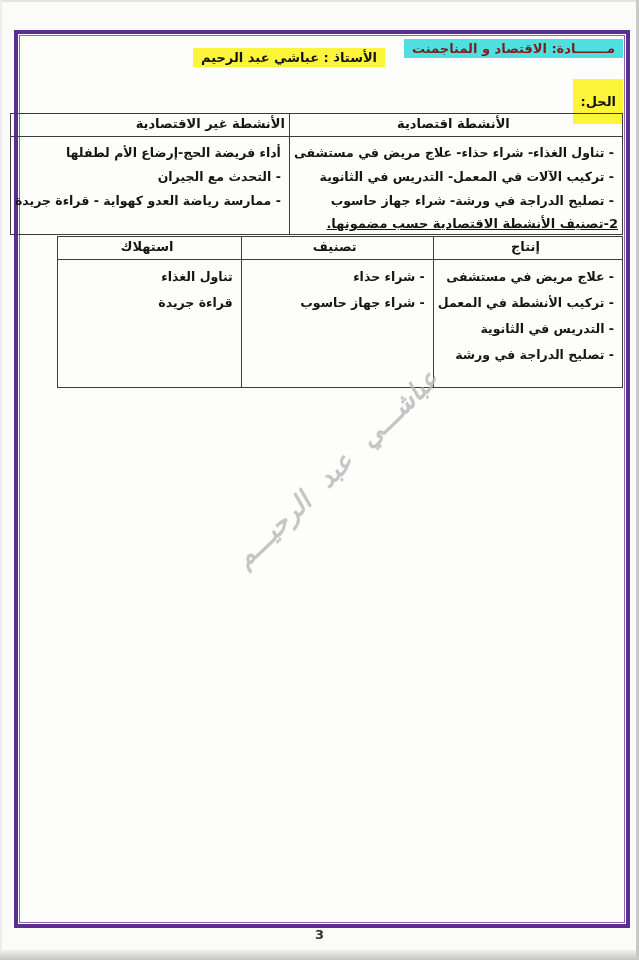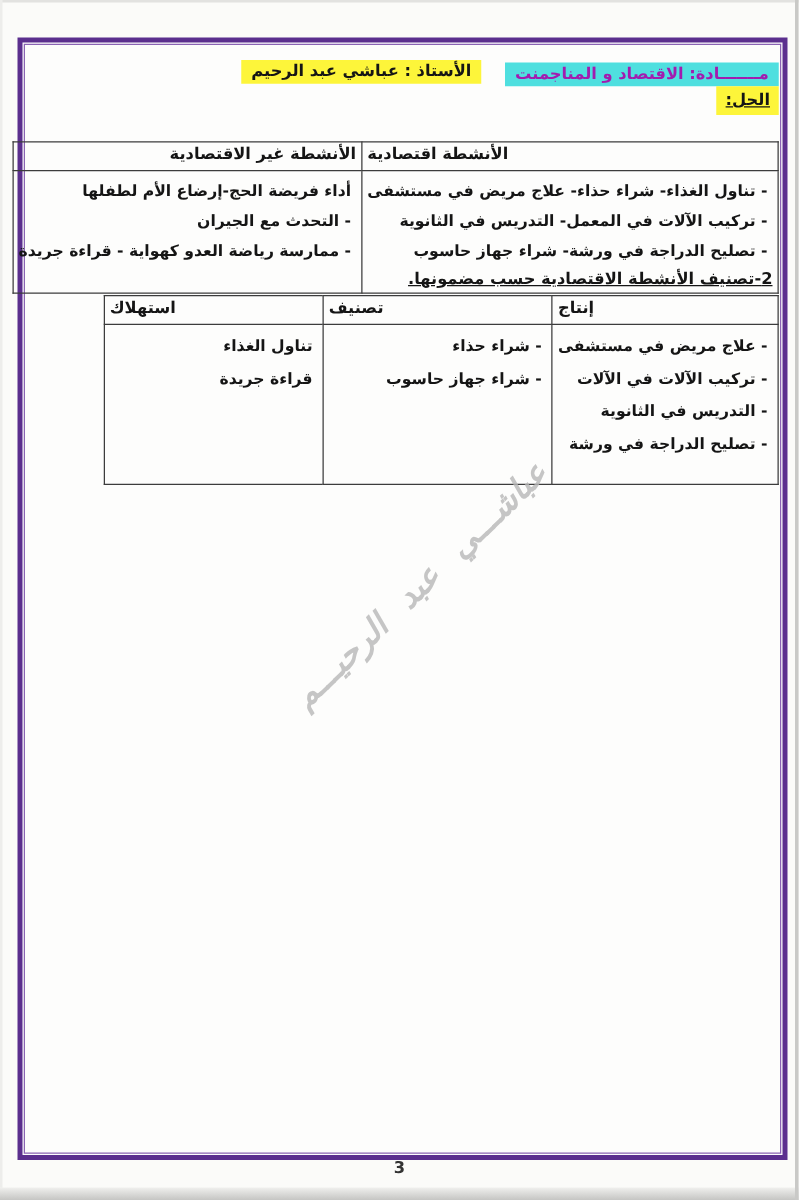--- a/index.html
+++ b/index.html
@@ -24,38 +24,38 @@
   }
   .frame-inner { position:absolute; inset:1px; border:1px solid #8a63b3; pointer-events:none; }
 
   .content {
     position:absolute; inset:0; direction:rtl; font-weight:bold; font-size:13px;
   }
 
   .hl-yellow { background:var(--highlight-yellow,#fdf53a); }
   .hl-cyan   { background:var(--highlight-cyan,#4fdfdf); }
 
-  .subject  { position:absolute; top:16px;  right:3px;  padding:2px 8px; color:#a21caf; }
+  .subject  { position:absolute; top:5px;  right:3px;  padding:2px 8px; color:#7f1d1d; }
   .teacher  { position:absolute; top:14px;  left:150px; padding:2px 8px;margin-left:25px; }
-  .solution { position:absolute; top:35px; right:3px;  padding:4px 7px;
-              text-decoration:underline; }
+  .solution { position:absolute; top:45px; right:3px;  padding:15px 7px;
+              }
 
   .sec-title { position:absolute; right:8px; text-decoration:underline; white-space:nowrap; }
   .s1-title { top:56px; }
   .s2-title { top:182px;margin-left:18px; }
 
   table {
     position:absolute; right:3px; left:13px;
     border-collapse:collapse; direction:rtl;
     font-weight:bold; font-size:12.5px;
   }
   .t1 { top:79px; }
   .t2 { top:202px; }
   th, td { border:1px solid var(--table-border,#3c3c3c); vertical-align:top; }
-  th { height:23px; text-align:left; padding:2px 9px 2px 4px; font-size:13px; }
+  th { height:23px; text-align:center; padding:2px 9px 2px 4px; font-size:13px; }
   th.center { text-align:right; padding:2px 4px; }
   td { padding:4px 8px 4px 4px; text-align:right; }
   .t1 td { height:98px; }
   .t2 td { height:128px; }
   .line { line-height:24px; white-space:nowrap; }
   .t2 .line { line-height:26px; }
 
   .watermark {
     position:absolute; left:182px; top:452px; width:316px; height:40px;
     transform:rotate(-44deg);
@@ -124,21 +124,21 @@
           </colgroup>
         <tbody>
           <tr>
             <th>إنتاج</th>
             <th>تصنيف</th>
             <th>استهلاك</th>
           </tr>
           <tr>
             <td>
               <div class="line">- علاج مريض في مستشفى</div>
-              <div class="line">- تركيب الآلات في الآلات</div>
+              <div class="line">- تركيب الأنشطة في المعمل</div>
               <div class="line">- التدريس في الثانوية</div>
               <div class="line">- تصليح الدراجة في ورشة</div>
             </td>
             <td>
               <div class="line">- شراء حذاء</div>
               <div class="line">- شراء جهاز حاسوب</div>
             </td>
             <td>
               <div class="line">تناول الغذاء</div>
               <div class="line">قراءة جريدة</div>

